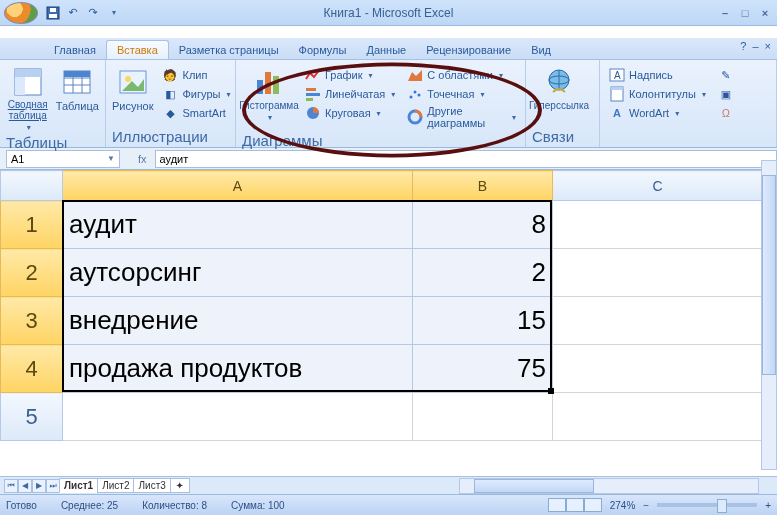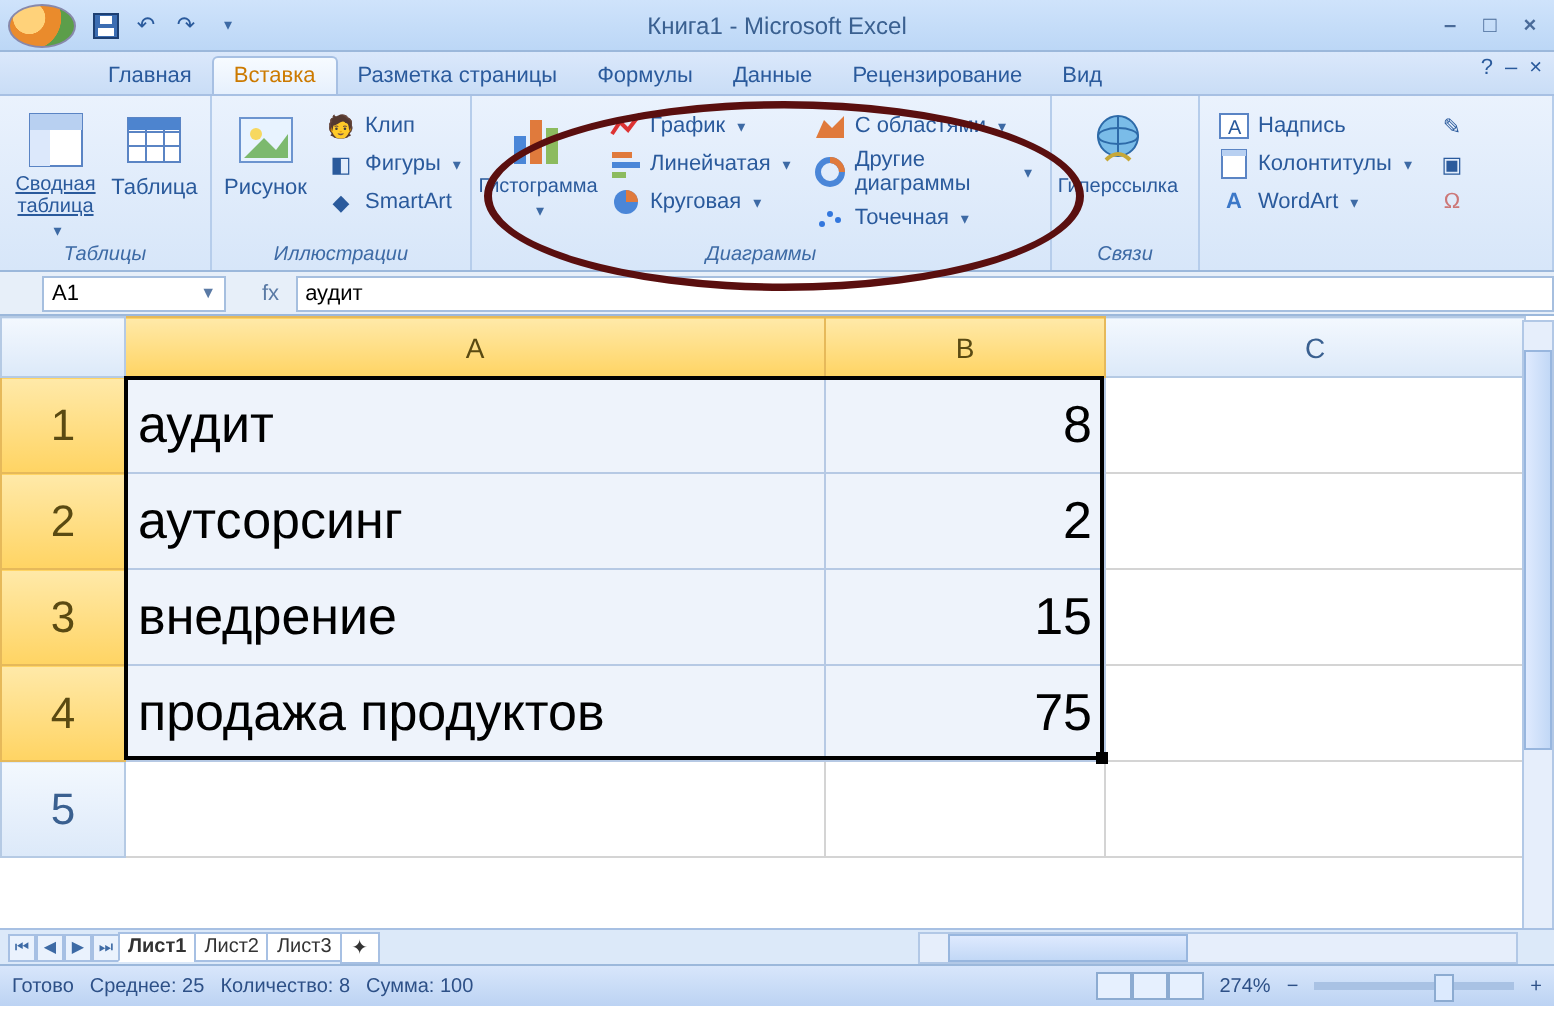--- a/index.html
+++ b/index.html
@@ -8,40 +8,40 @@
   
   .titlebar { height: 26px; background: linear-gradient(#cfe3fb,#bcd7f6); display:flex; align-items:center; padding:0 4px; border-bottom:1px solid #9cb8db; position:relative; }
   .office-btn { width:34px; height:22px; border-radius:50%; background:radial-gradient(circle at 30% 30%, #ffd27a 0 30%, #ea8b2c 31% 60%, #5c9e4a 61% 100%); border:1px solid #88a; margin-right:4px; }
   .qat { display:flex; gap:2px; margin-left:2px; }
   .qat-btn { width:18px; height:18px; display:flex; align-items:center; justify-content:center; color:#2a5a9c; }
   .title-text { position:absolute; left:50%; transform:translateX(-50%); color:#3a6090; font-size:12px; }
   .wincontrols { margin-left:auto; display:flex; gap:4px; color:#4a6b99; }
   .wincontrols span { width:16px; height:14px; display:flex; align-items:center; justify-content:center; font-weight:bold; }
 
   
-  .tabs { height:22px; background:linear-gradient(#dbe8fb,#c9ddf6); display:flex; align-items:flex-end; padding:0 0 0 44px; border-bottom:1px solid #a7c0e3; position:relative; }
+  .tabs { height:22px; background:linear-gradient(#dbe8fb,#c9ddf6); display:flex; align-items:flex-end; padding:0 0 0 44px; border-bottom:1px solid #a7c0e3; position:relative;margin-top:12px; }
   .tab { padding:3px 10px; color:#2a5a9c; cursor:default; }
   .tab.active { background:linear-gradient(#f7fbff,#e6f0fd); border:1px solid #a7c0e3; border-bottom:none; border-radius:3px 3px 0 0; color:#cc7a00; }
   .help-ctrl { position:absolute; right:6px; top:2px; color:#2a5a9c; display:flex; gap:6px; }
 
   
   .ribbon { height:88px; background:linear-gradient(#eaf2fd,#d7e6f9); border-bottom:1px solid #9cb8db; display:flex; position:relative; }
   .group { border-right:1px solid #b6cdeb; padding:4px 6px 2px 6px; display:flex; flex-direction:column; height:100%; }
   .group-body { flex:1; display:flex; align-items:flex-start; gap:6px; }
-  .group-label { text-align:center; color:#3d6aa5; font-size:10px; padding-top:2px;font-style:italic; }
+  .group-label { text-align:left; color:#3d6aa5; font-size:15px; padding-top:2px; }
   .bigbtn { display:flex; flex-direction:column; align-items:center; justify-content:flex-start; width:54px; gap:2px; padding-top:2px; color:#2a5a9c; }
   .bigbtn .ico { width:32px; height:32px; display:flex; align-items:center; justify-content:center; }
   .smallstack { display:flex; flex-direction:column; gap:1px; }
   .smallbtn { display:flex; align-items:center; gap:4px; color:#2a5a9c; padding:1px 3px; }
   .smallbtn .ico { width:16px; height:16px; display:flex; align-items:center; justify-content:center; }
   .circle-annot { position:absolute; border:4px solid #5a0f0f; border-radius:50%; width:300px; height:100px; left:242px; top:0px; pointer-events:none; transform:scaleY(0.95); }
 
   
   .fbar { height:22px; border-bottom:1px solid #9cb8db; display:flex; align-items:center; background:#e7eff9; }
-  .namebox { width:92px; height:18px; border:1px solid #a6bfdf; background:#fff; margin-left:21px; padding:0 4px; display:flex; align-items:center; justify-content:space-between; }
+  .namebox { width:114px; height:18px; border:1px solid #a6bfdf; background:#fff; margin-left:6px; padding:0 4px; display:flex; align-items:center; justify-content:space-between; }
   .fx { margin:0 8px 0 18px; color:#5a7aa5; }
   .formula-input { flex:1; height:18px; border:1px solid #a6bfdf; background:#fff; padding:0 4px; display:flex; align-items:center; }
 
   
   .gridwrap { height:306px; overflow:hidden; background:#fff; position:relative; }
   table.grid { border-collapse:collapse; table-layout:fixed; }
   .hdr { background:linear-gradient(#f3f8fe,#dce9f9); border:1px solid #b5cae4; color:#3a6090; text-align:center; font-size:14px; font-weight:normal; }
   .hdr.sel { background:linear-gradient(#ffe9a8,#ffd463); border-color:#e6b95a; color:#5a4a12; }
   .rowhdr { background:linear-gradient(#f3f8fe,#dce9f9); border:1px solid #b5cae4; color:#3a6090; text-align:center; font-size:22px; font-weight:normal; }
   .rowhdr.sel { background:linear-gradient(#ffe9a8,#ffd463); border-color:#e6b95a; color:#5a4a12; }
@@ -56,21 +56,21 @@
   .navset { display:flex; margin-left:4px; }
   .navbtn { width:14px; height:14px; border:1px solid #a7c0e3; background:#eaf2fd; color:#3d6aa5; display:flex; align-items:center; justify-content:center; font-size:8px; }
   .sheettab { padding:1px 4px; background:#fff; border:1px solid #a7c0e3; margin-left:-1px; color:#333; }
   .sheettab.active { font-weight:bold; border-bottom-color:#fff; }
   .hscroll { position:absolute; right:18px; bottom:0; width:300px; height:16px; background:#e6eefb; border:1px solid #b2c8e6; }
   .hthumb { position:absolute; left:14px; top:0; height:14px; width:120px; background:linear-gradient(#dfeafe,#c2d8f6); border:1px solid #98b6de; }
   .vscroll { position:absolute; right:0; top:160px; width:16px; height:310px; background:#e6eefb; border:1px solid #b2c8e6; }
   .vthumb { position:absolute; top:14px; left:0; width:14px; height:200px; background:linear-gradient(90deg,#dfeafe,#c2d8f6); border:1px solid #98b6de; }
 
   
-  .status { height:21px; background:linear-gradient(#d8e6fb,#bcd3f3); border-top:1px solid #9cb8db; display:flex; align-items:center; font-size:10px; color:#2d5087; padding:0 6px; gap:8px; }
+  .status { height:21px; background:linear-gradient(#d8e6fb,#bcd3f3); border-top:1px solid #9cb8db; display:flex; align-items:center; font-size:10px; color:#2d5087; padding:0 6px; gap:24px; }
   .status .right { margin-left:auto; display:flex; align-items:center; gap:8px; }
   .viewbtns { display:flex; }
   .viewbtn { width:18px; height:14px; border:1px solid #8cabd1; background:#e6f0fe; }
   .zoomslider { width:100px; height:4px; background:#a9c2e4; position:relative; }
   .zoomslider::before { content:""; position:absolute; left:60px; top:-4px; width:8px; height:12px; background:#dceafe; border:1px solid #8cabd1; }
   .drop::after { content:"▾"; font-size:8px; margin-left:2px; color:#3d6aa5; }
   svg { display:block; }
 </style>
 </head>
 <body>
@@ -219,35 +219,35 @@
             <span class="ico">
               <svg width="16" height="16">
                 <polygon points="1,14 5,5 9,9 15,3 15,14" fill="#e07a3c"></polygon>
               </svg>
             </span>
             <span>С областями</span>
           </div>
         <div class="smallbtn drop">
             <span class="ico">
               <svg width="16" height="16">
-                <circle cx="8" cy="8" r="6" fill="none" stroke="#4a86d8" stroke-width="3"></circle>
-                <path d="M8 2 A6 6 0 0 1 14 8" fill="none" stroke="#e07a3c" stroke-width="3"></path>
-              </svg>
-            </span>
-            <span>Другие диаграммы</span>
-          </div>
-        <div class="smallbtn drop">
-            <span class="ico">
-              <svg width="16" height="16">
                 <circle cx="4" cy="11" r="1.5" fill="#37d"></circle>
                 <circle cx="8" cy="6" r="1.5" fill="#37d"></circle>
                 <circle cx="12" cy="9" r="1.5" fill="#37d"></circle>
               </svg>
             </span>
             <span>Точечная</span>
+          </div>
+        <div class="smallbtn drop">
+            <span class="ico">
+              <svg width="16" height="16">
+                <circle cx="8" cy="8" r="6" fill="none" stroke="#4a86d8" stroke-width="3"></circle>
+                <path d="M8 2 A6 6 0 0 1 14 8" fill="none" stroke="#e07a3c" stroke-width="3"></path>
+              </svg>
+            </span>
+            <span>Другие диаграммы</span>
           </div>
       </div>
     </div>
     <div class="group-label">Диаграммы</div>
   </div>
 
   <div class="group" style="width:74px">
     <div class="group-body">
       <div class="bigbtn">
         <span class="ico">

